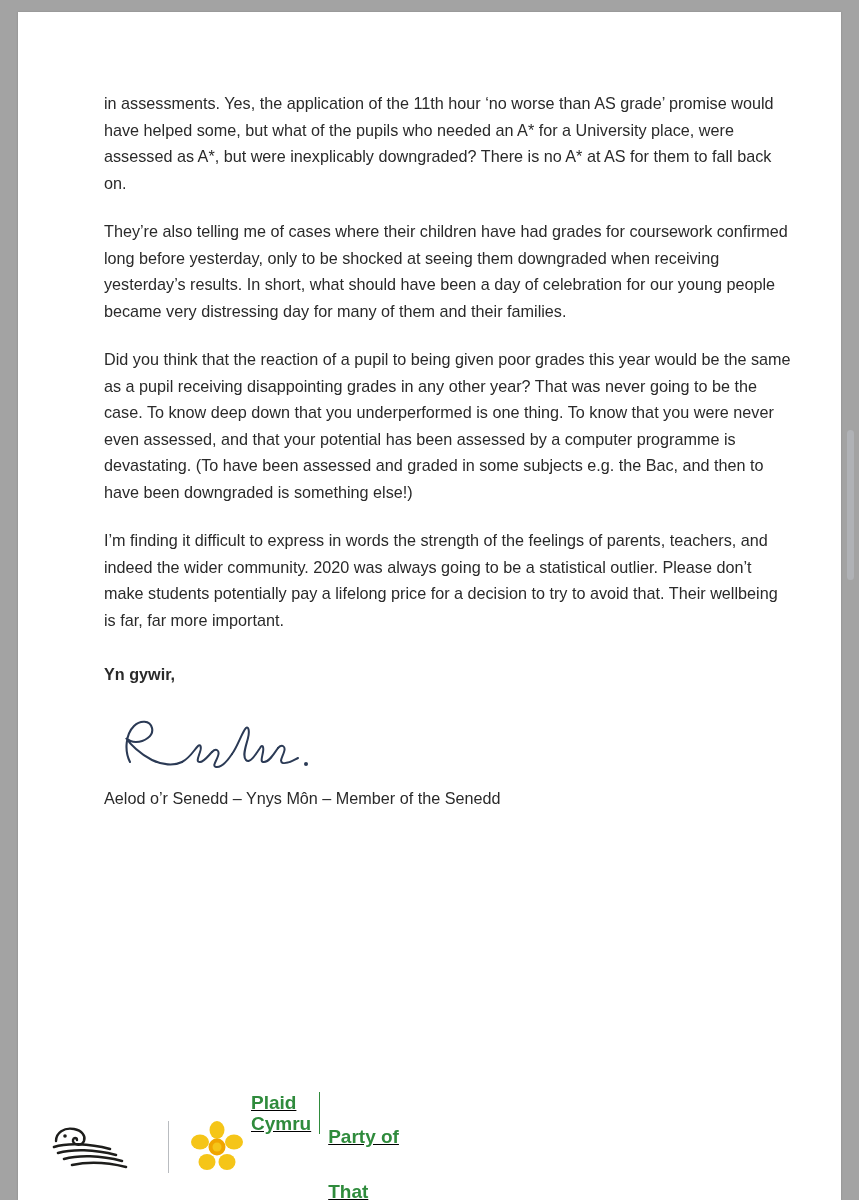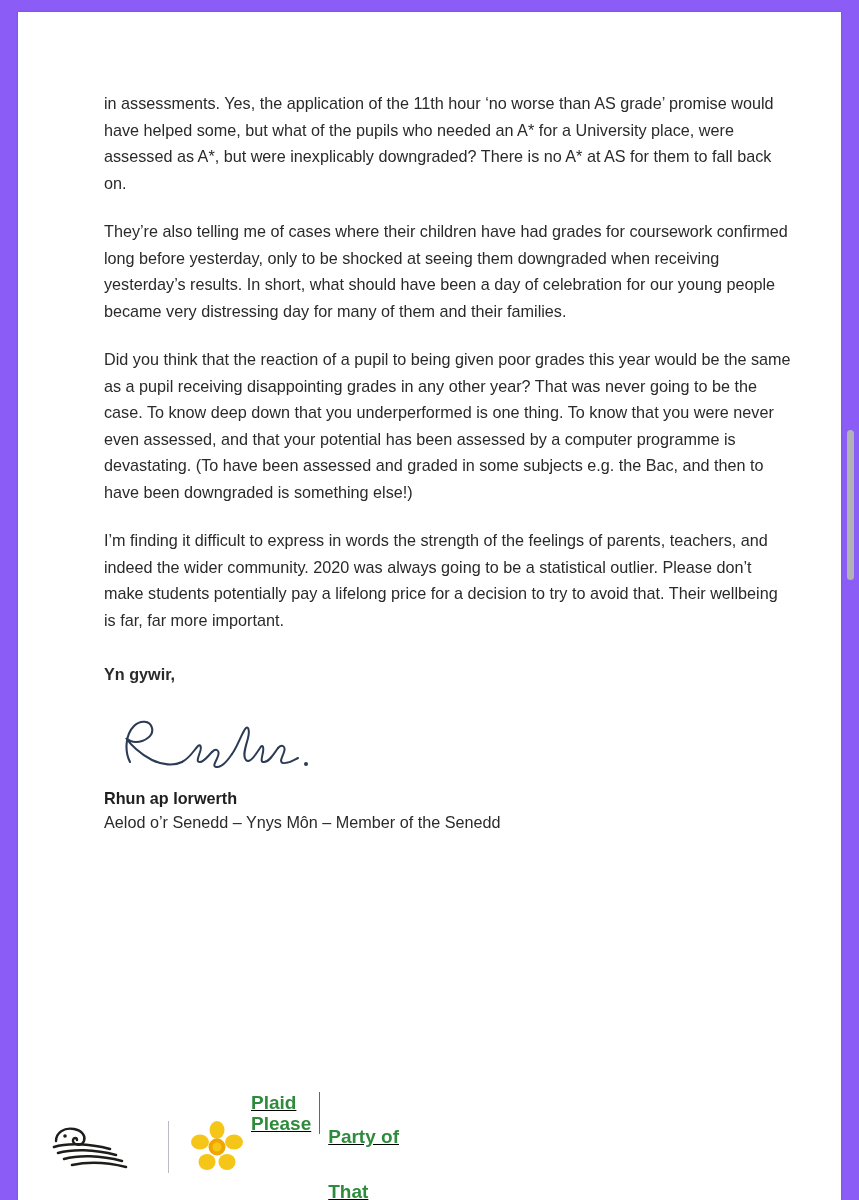--- a/index.html
+++ b/index.html
@@ -11,21 +11,21 @@
     width: 859px;
     height: 1200px;
     overflow: hidden;
     font-family: "Liberation Sans", sans-serif;
   }
 
   .viewport {
     position: relative;
     width: 859px;
     height: 1200px;
-    background: #8b5cf6;
+    background: #a3a3a3;
   }
 
   .page {
     position: absolute;
     left: 18px;
     top: 12px;
     width: 823px;
     height: 1188px;
     background: #ffffff;
     box-shadow: 0 0 2px rgba(0,0,0,0.18);
@@ -176,21 +176,20 @@
         <svg width="230" height="70" viewBox="0 0 230 70" fill="none" xmlns="http://www.w3.org/2000/svg">
           <path d="M18 52 C12 40 14 24 22 16 C28 10 38 10 40 18 C42 26 32 32 24 32 C18 32 14 28 14 28 C18 34 28 44 40 50 C50 55 62 56 70 52" stroke="#2b3a55" stroke-width="2.1" stroke-linecap="round" fill="none"></path>
           <path d="M70 52 C78 48 82 40 86 36 C88 34 90 36 88 42 C86 48 84 52 88 52 C92 52 96 46 100 42" stroke="#2b3a55" stroke-width="2" stroke-linecap="round" fill="none"></path>
           <path d="M100 42 C104 38 108 40 106 46 C104 52 100 56 104 57 C110 58 116 50 120 44" stroke="#2b3a55" stroke-width="2" stroke-linecap="round" fill="none"></path>
           <path d="M120 44 C126 36 130 22 134 18 C136 16 138 20 136 28 C134 36 130 46 134 50 C138 54 144 44 148 38 C150 34 152 36 151 42 C150 48 148 52 152 52 C157 52 162 44 166 38" stroke="#2b3a55" stroke-width="2" stroke-linecap="round" fill="none"></path>
           <path d="M166 38 C170 34 174 36 172 42 C170 48 167 52 171 53 C176 54 182 50 186 48" stroke="#2b3a55" stroke-width="2" stroke-linecap="round" fill="none"></path>
           <circle cx="194" cy="54" r="2" fill="#2b3a55"></circle>
         </svg>
       </div>
 
-      <div class="sig-name">Rhun ap Iorwerth</div>
       <div class="sig-role">Aelod o’r Senedd – Ynys Môn – Member of the Senedd</div>
     </div>
 
     <div class="footer">
       <div class="footer-inner">
 
         <div class="dragon-logo">
           <svg width="96" height="52" viewBox="0 0 96 52" xmlns="http://www.w3.org/2000/svg">
             <path d="M8 20 C8 12 16 6 26 8 C34 9.5 38 15 36 20 C34.5 24 29 25 26 22 C24 20 25 17 27 17 C28.5 17 29 18 29 19" stroke="#1d1d1b" stroke-width="2.4" fill="none" stroke-linecap="round"></path>
             <circle cx="17" cy="15" r="1.8" fill="#1d1d1b"></circle>
@@ -213,21 +212,21 @@
                 <ellipse cx="16" cy="41" rx="8.5" ry="8"></ellipse>
                 <ellipse cx="9" cy="21" rx="9" ry="7.5"></ellipse>
               </g>
               <circle cx="26" cy="26" r="8.5" fill="#f0a500"></circle>
               <circle cx="26" cy="26" r="4.5" fill="#f5c518"></circle>
             </svg>
           </div>
           <div class="plaid-text">
             <div>
               <div class="plaid-welsh">Plaid</div>
-              <div class="plaid-welsh">Please</div>
+              <div class="plaid-welsh">Cymru</div>
             </div>
             <div class="plaid-sep"></div>
             <div>
               <div class="plaid-eng">Party of</div>
               <div class="plaid-eng">That</div>
             </div>
           </div>
         </div>
 
       </div>

